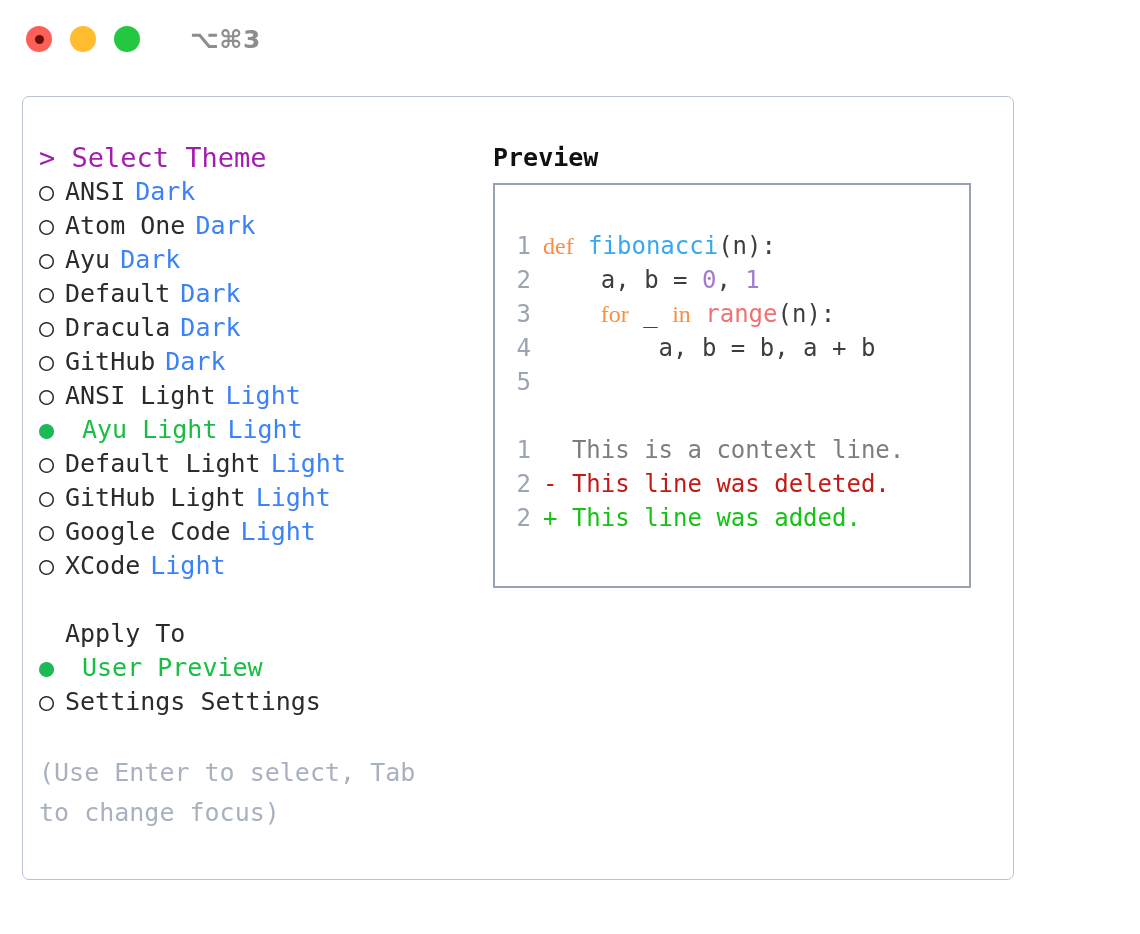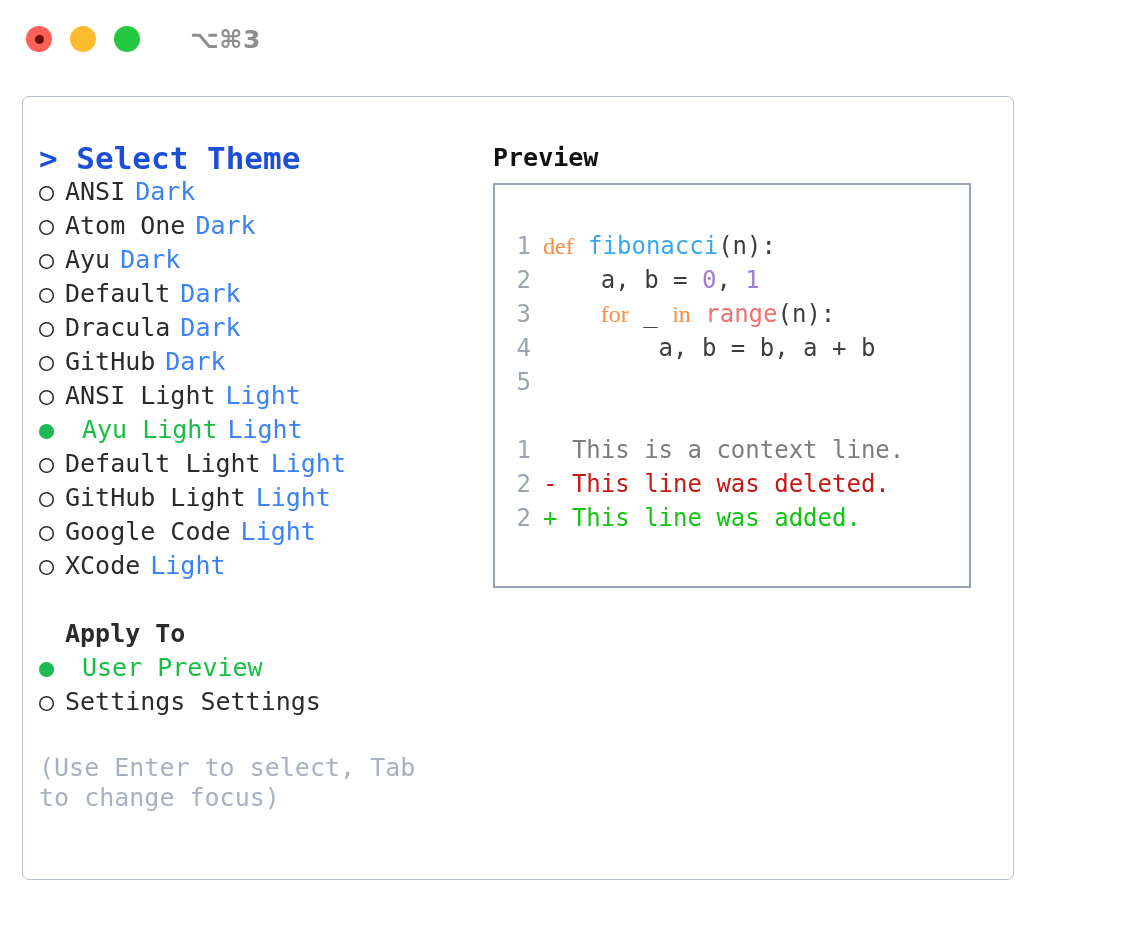--- a/index.html
+++ b/index.html
@@ -81,23 +81,23 @@
 
   .columns {
     display: flex;
     padding: 44px 0 0 0;
   }
   .col-left  { width: 465px; padding-left: 16px; box-sizing: border-box; }
   .col-right { flex: 1; padding-left: 5px; box-sizing: border-box; }
 
   
   .panel-title {
-    font-size: 31px;
-    font-weight: 700;
-    color: #1d4ed8;
+    font-size: 27px;
+    font-weight: 400;
+    color: #a21caf;
     line-height: 34px;
     white-space: pre;
   }
   .opt {
     display: flex;
     align-items: baseline;
     line-height: 34px;
     height: 34px;
     font-size: 25px;
     white-space: pre;
@@ -118,28 +118,27 @@
     margin-left: 10px;
   }
 
   .section-head {
     display: flex;
     line-height: 34px;
     height: 34px;
     font-size: 25px;
     color: #2b2b2b;
     white-space: pre;
-    font-weight: bold;
   }
   .spacer-row { height: 34px; }
 
   .hint {
     margin-top: 34px;
     font-size: 25px;
-    line-height: 30px;
+    line-height: 40px;
     color: #a8b1bf;
     width: 400px;
   }
 
   
   .preview-title {
     font-size: 25px;
     font-weight: 700;
     color: #111111;
     line-height: 34px;

